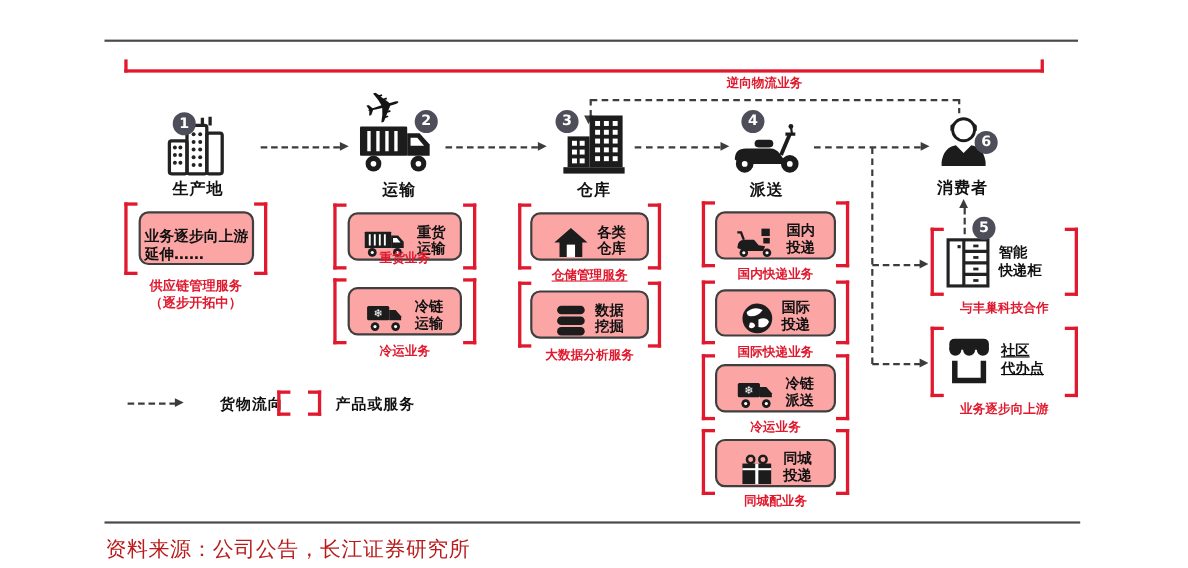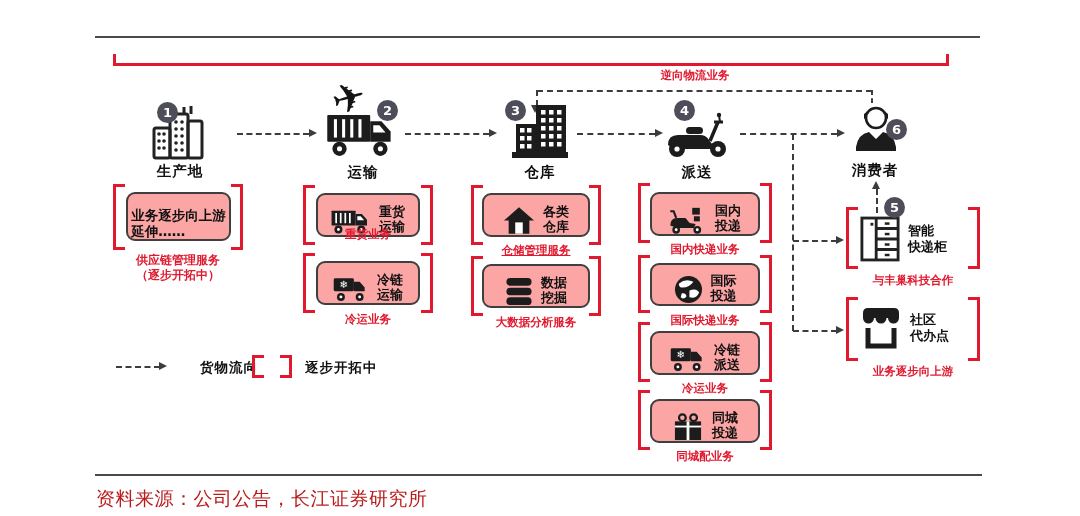--- a/index.html
+++ b/index.html
@@ -342,38 +342,38 @@
         <rect x="11" y="7" width="3" height="3" fill="#222"></rect>
       </svg>
       <div class="btxt">智能
 快递柜</div>
     </div>
     <div class="cap" style="top:66px;">与丰巢科技合作</div>
   </div>
 
   <div class="unit" style="left:846px;top:297px;width:134px;">
     <div class="frame" style="height:64px;"></div>
-    <div class="uplain" style="left:14px;top:8px;">
+    <div class="uplain" style="left:14px;top:8px;text-decoration:underline;">
       <svg width="42" height="46" viewBox="0 0 42 46">
         <path d="M3 8 Q3 3 8 3 H34 Q39 3 39 8 V13 H3 Z" fill="#1c1c1c"></path>
         <circle cx="8.5" cy="13" r="5.5" fill="#1c1c1c"></circle>
         <circle cx="21" cy="13" r="5.5" fill="#1c1c1c"></circle>
         <circle cx="33.5" cy="13" r="5.5" fill="#1c1c1c"></circle>
         <path d="M8 23 V41 H34 V23" fill="none" stroke="#1c1c1c" stroke-width="5"></path>
       </svg>
       <div class="btxt">社区
 代办点</div>
     </div>
     <div class="cap" style="top:67px;">业务逐步向上游</div>
   </div>
 
   <div class="abs dash-h" style="left:116px;top:366px;width:44px;"></div>
   <div class="abs ah-r" style="left:159px;top:362px;"></div>
   <div class="legend-label" style="left:176px;top:359px;margin-left:24px;">货物流向</div>
   <div class="abs" style="left:252px;top:355px;width:40px;height:23px;">
     <div class="frame" style="height:23px;"></div>
   </div>
-  <div class="legend-label" style="left:305px;top:359px;">逐步开拓中</div>
+  <div class="legend-label" style="left:305px;top:359px;">产品或服务</div>
 
   <div class="abs rule" style="left:95px;top:474px;width:887px;"></div>
   <div class="abs src" style="left:96px;top:486px;">资料来源：公司公告，长江证券研究所</div>
 
 </div>
 
 </body></html>

